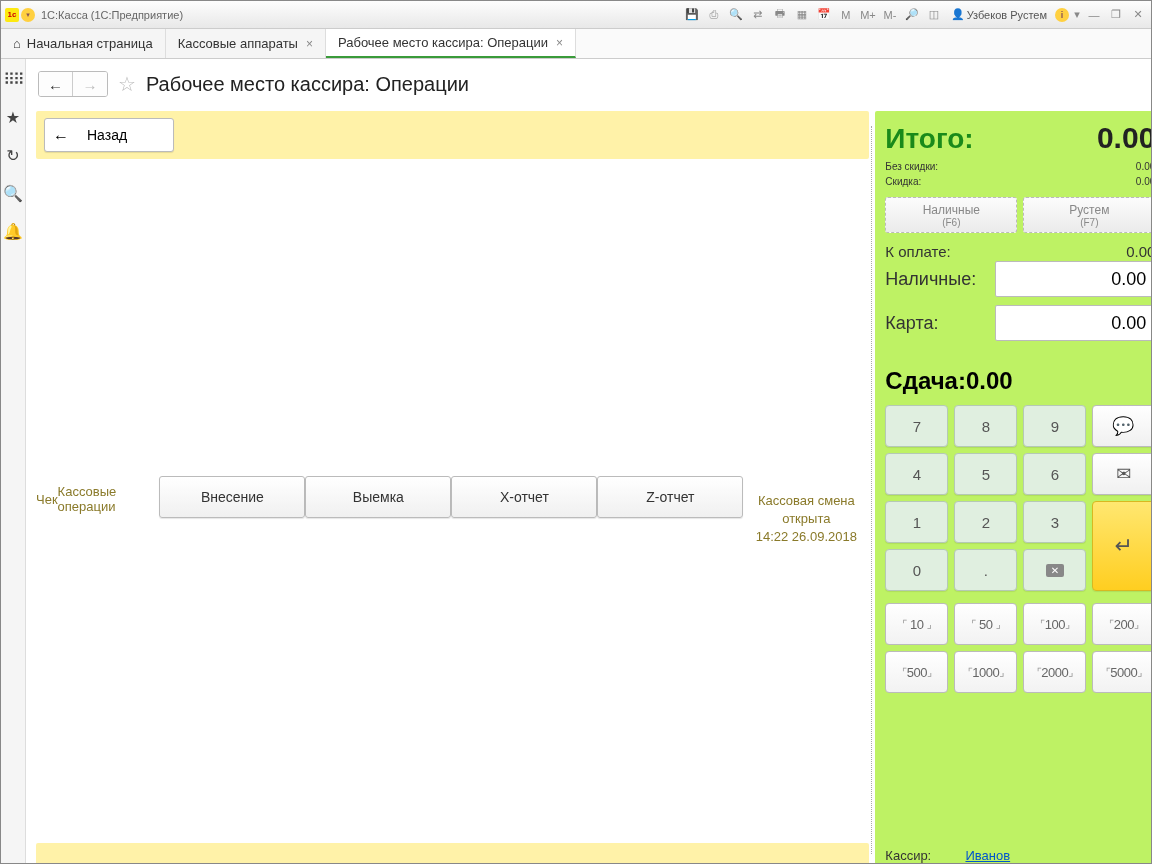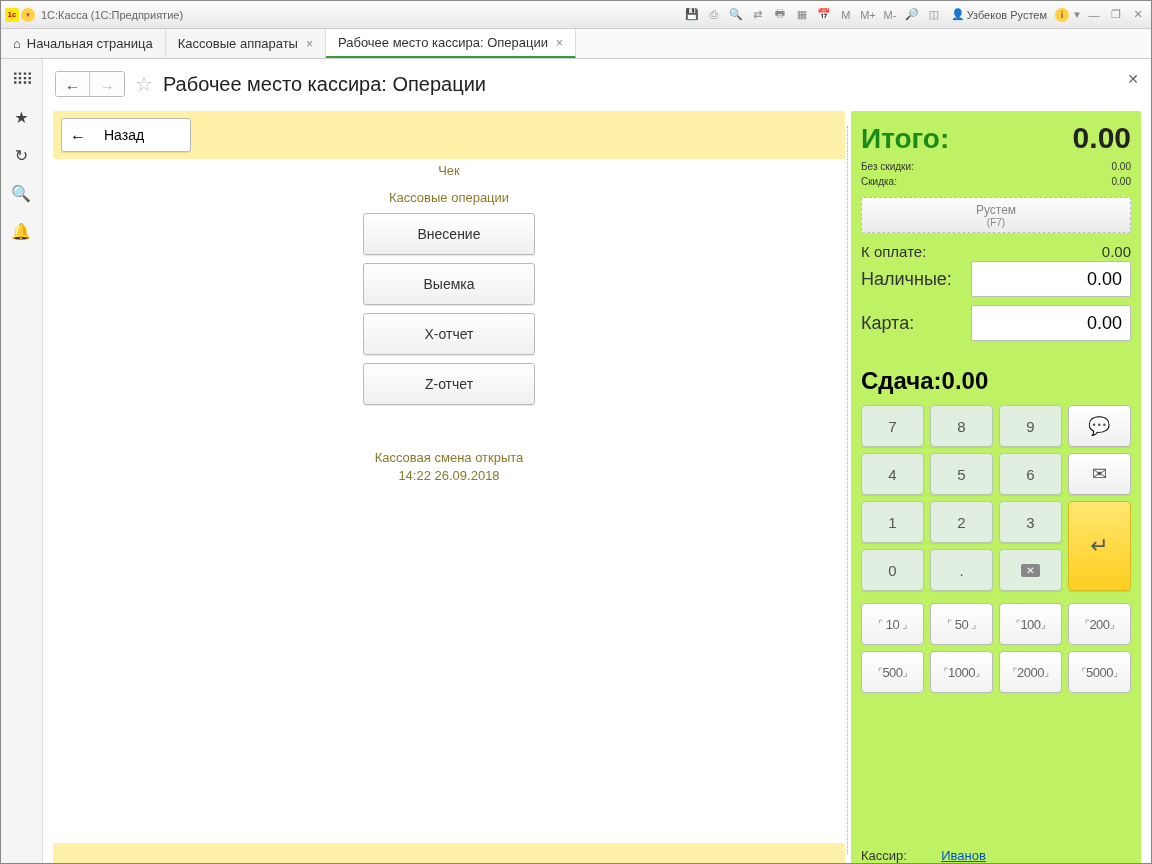--- a/index.html
+++ b/index.html
@@ -43,21 +43,21 @@
 
 .content-main { flex: 1; display: flex; padding: 10px 10px 0 10px; gap: 0; }
 
 
 .leftcol { flex: 1; display: flex; flex-direction: column; }
 .yellow-bar { background: #fff2a8; height: 48px; display: flex; align-items: center; padding: 0 8px; border-radius:2px;}
 .back-btn { background: #fff; border: 1px solid #bbb; border-radius: 3px; height: 34px; width: 130px; display: flex; align-items: center; cursor: pointer; box-shadow: 0 1px 1px rgba(0,0,0,0.1); padding:0 8px;}
 .back-btn .arr{font-size:16px;margin-right:18px;}
 .back-btn .lbl{flex:1;text-align:left;font-size:14px;}
 
-.center-ops { flex: 1; display: flex; flex-direction: column; align-items: center; }
+.center-ops { flex: 1; display: flex; flex-direction: row; align-items: center; }
 .sect-label { font-size: 13px; color: #8a7a2a; margin-bottom: 8px; margin-top:4px;}
 .op-btn { width: 172px; height: 42px; background: linear-gradient(#fff,#f0f0f0); border: 1px solid #bbb; border-radius: 3px; margin-bottom: 8px; font-size: 14px; color: #333; display: flex; align-items: center; justify-content: center; cursor: pointer; box-shadow:0 1px 1px rgba(0,0,0,0.1);}
 .op-btn.selected { outline: 1px dotted #c2a800; outline-offset: 2px; }
 .status-text { font-size: 13px; color: #8a7a2a; text-align: center; margin-top: 36px; line-height: 1.4; }
 
 .bottom-bar{height:26px;background:#fff2a8;margin-top:auto;border-radius:2px 2px 0 0;}
 
 
 .vdiv{width:6px;display:flex;justify-content:center;align-items:center;}
 .vdiv::before{content:"";width:1px;height:96%;border-left:1px dotted #aaa;}
@@ -209,20 +209,24 @@
             <span>Без скидки:</span>
             <span>0.00</span>
           </div>
         <div class="sub-row">
             <span>Скидка:</span>
             <span>0.00</span>
           </div>
 
         <div class="pay-type-btns">
           <div class="pt-btn">
+              <span>Наличные</span>
+              <span class="sub">(F6)</span>
+            </div>
+          <div class="pt-btn">
               <span>Рустем</span>
               <span class="sub">(F7)</span>
             </div>
         </div>
 
         <div class="sub-row" style="font-size:15px;margin-bottom:1px;gap:12px;">
             <span>К оплате:</span>
             <span>0.00</span>
           </div>
 

